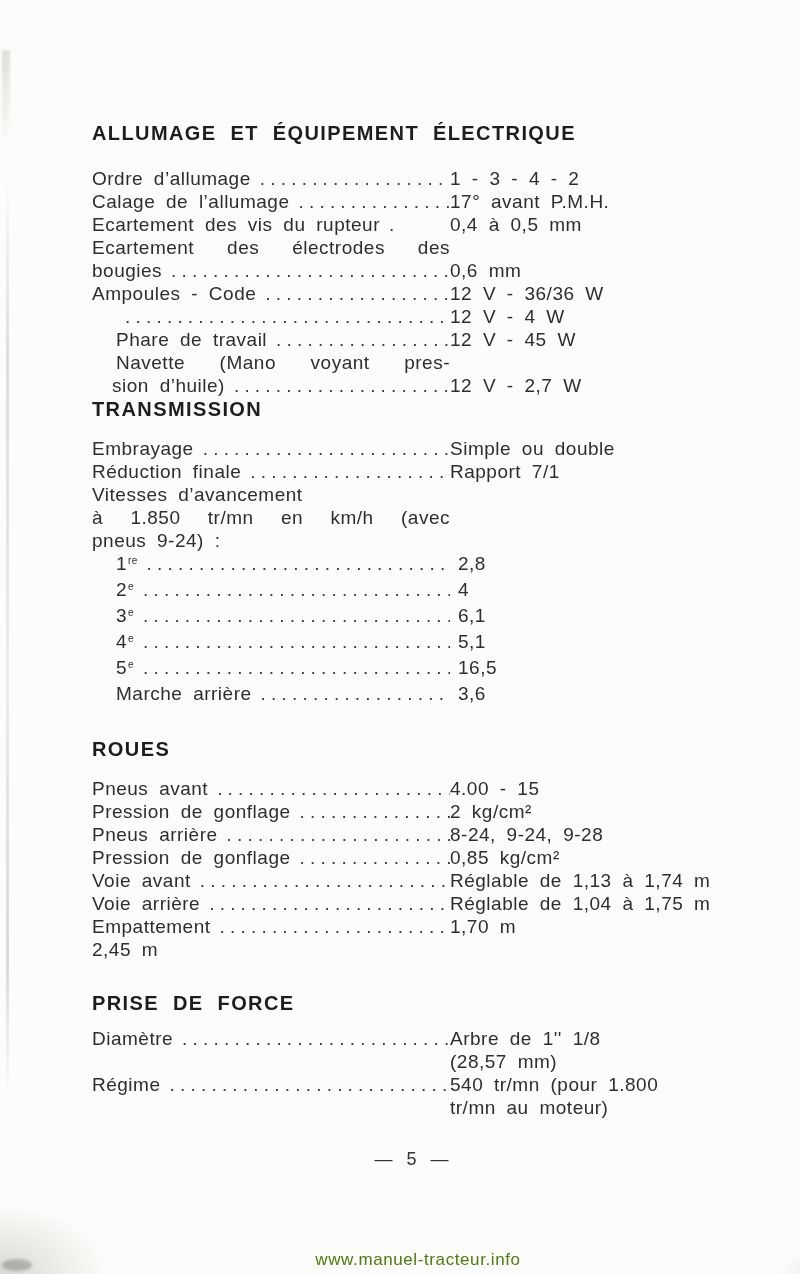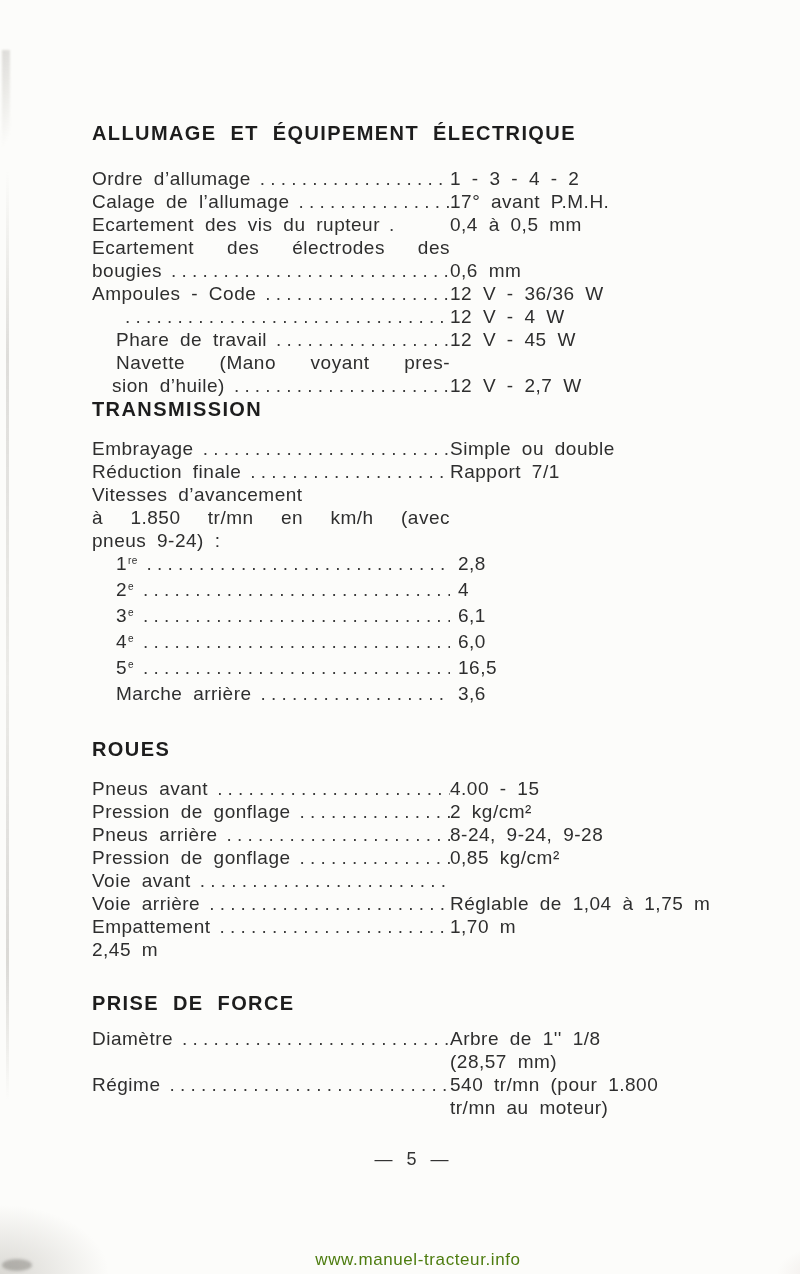--- a/index.html
+++ b/index.html
@@ -199,21 +199,21 @@
             <span class="lbl"><span>3</span><span class="sup">e</span></span>
             <span class="dots">......................................</span>
           </div>
         <div class="val vshift">6,1</div>
       </div>
       <div class="row">
         <div class="ld ind">
             <span class="lbl"><span>4</span><span class="sup">e</span></span>
             <span class="dots">......................................</span>
           </div>
-        <div class="val vshift">6,0</div>
+        <div class="val vshift">5,1</div>
       </div>
       <div class="row">
         <div class="ld ind">
             <span class="lbl"><span>5</span><span class="sup">e</span></span>
             <span class="dots">......................................</span>
           </div>
         <div class="val vshift">16,5</div>
       </div>
       <div class="row">
         <div class="ld ind">
@@ -253,20 +253,21 @@
             <span class="lbl">Pression de gonflage</span>
             <span class="dots">......................................</span>
           </div>
         <div class="val">0,85 kg/cm²</div>
       </div>
       <div class="row">
         <div class="ld">
             <span class="lbl">Voie avant</span>
             <span class="dots">......................................</span>
           </div>
+        <div class="val">Réglable de 1,13 à 1,74 m</div>
       </div>
       <div class="row">
         <div class="ld">
             <span class="lbl">Voie arrière</span>
             <span class="dots">......................................</span>
           </div>
         <div class="val">Réglable de 1,04 à 1,75 m</div>
       </div>
       <div class="row">
         <div class="ld">

